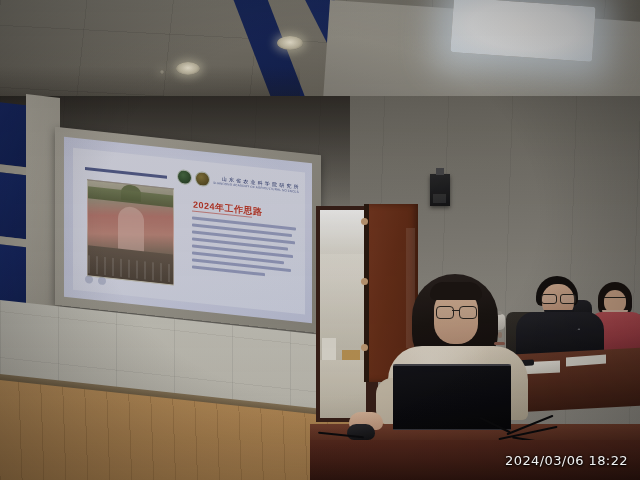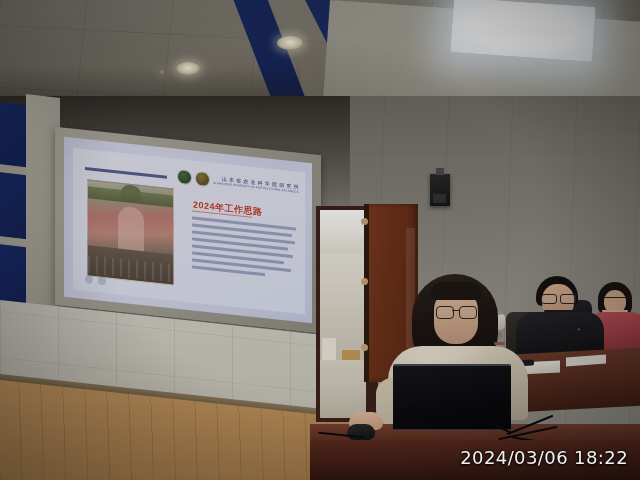--- a/index.html
+++ b/index.html
@@ -298,21 +298,21 @@
   .kettle{position:absolute;left:489px;top:314px;width:16px;height:16px;
     background:linear-gradient(170deg,#dcd8d0,#b4b0a8);border-radius:4px 4px 5px 5px;}
   .kettle-lid{position:absolute;left:3px;top:-3px;width:10px;height:4px;background:#9a968e;border-radius:3px;}
 
   .bag{position:absolute;left:556px;top:300px;width:36px;height:30px;
     background:linear-gradient(165deg,#26262b,#131316);border-radius:8px;}
 
   
   .timestamp{
     position:absolute;right:12px;bottom:12px;
-    color:#f2f2f2;font-size:18px;letter-spacing:.4px;
+    color:#f2f2f2;font-size:13px;letter-spacing:.4px;
     font-family:"DejaVu Sans",sans-serif;
     text-shadow:0 0 3px rgba(0,0,0,.95),0 1px 2px rgba(0,0,0,.9);
   }
 
   .vignette{
     position:absolute;inset:0;pointer-events:none;
     background:radial-gradient(ellipse at 50% 45%,rgba(0,0,0,0) 48%,rgba(0,0,0,.36) 100%);
   }
   .warm-cast{
     position:absolute;inset:0;pointer-events:none;

